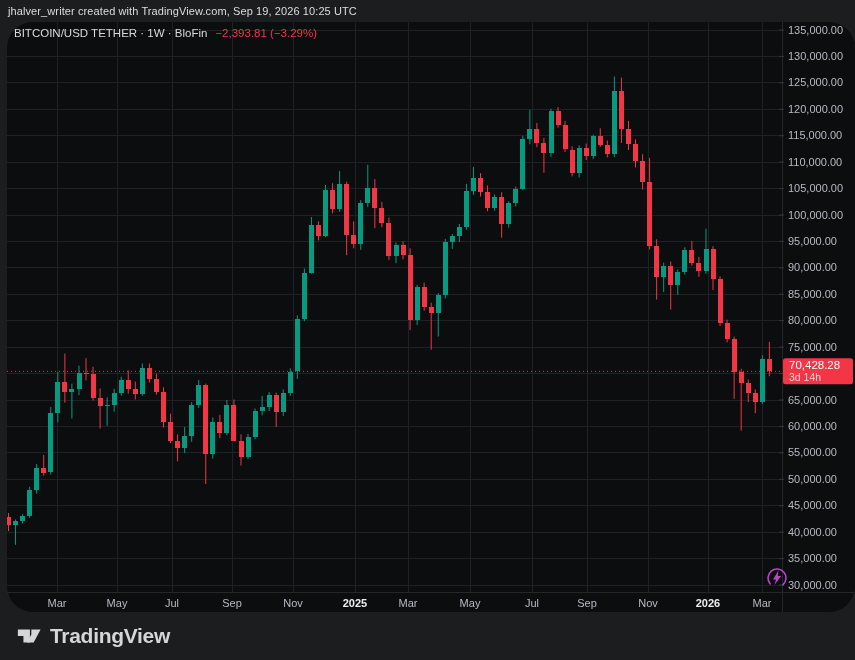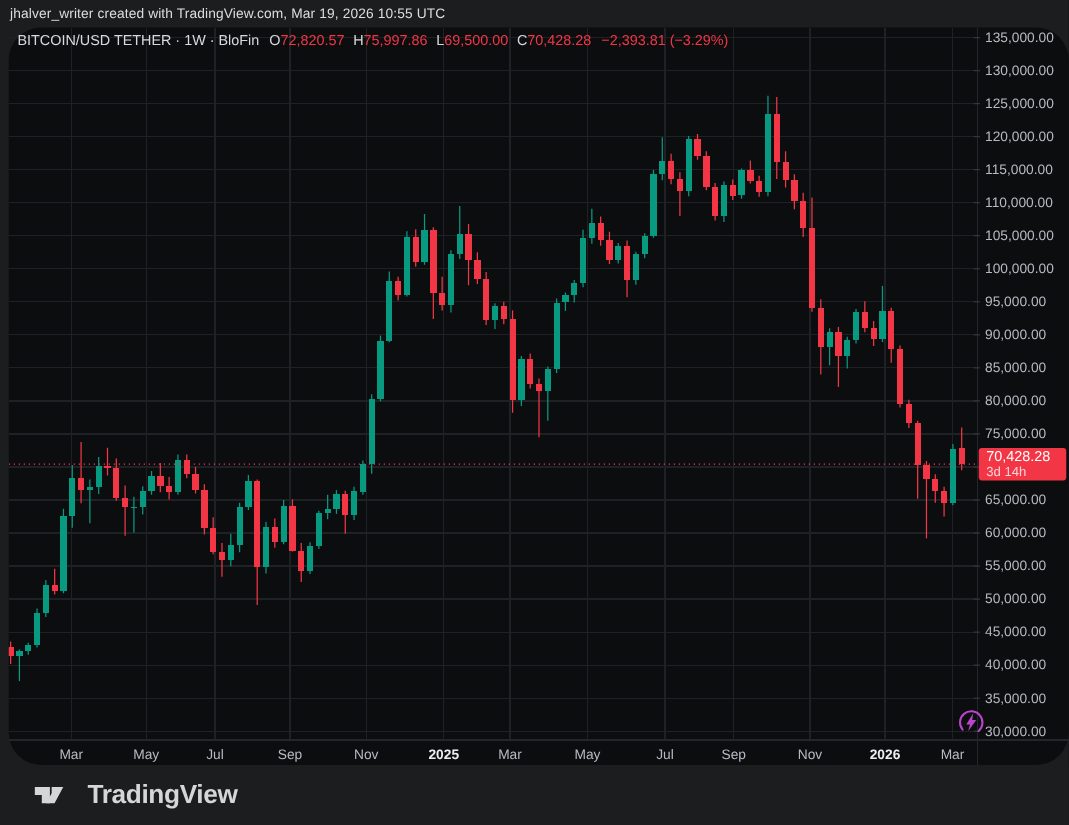--- a/index.html
+++ b/index.html
@@ -26,46 +26,39 @@
     position:absolute;left:7px;top:3px;height:16px;
     display:flex;align-items:center;gap:8px;
     font-size:11.5px;color:#d7dadd;white-space:nowrap;z-index:3;
   }
   .legend .ohlc-group{display:flex;gap:7px;}
   .legend .pair .k{color:#d7dadd;}
   .legend .pair .v{color:#f23645;}
   .legend .change{color:#f23645;text-align:right;}
   .footer{
     position:absolute;left:0;top:612px;width:855px;height:48px;
-    display:flex;align-items:center;padding-left:26px;box-sizing:border-box;
+    display:flex;align-items:center;padding-left:16px;box-sizing:border-box;
     background:#1c1d1f;
-    gap:10px;
   }
   .footer .logo-icon{display:inline-flex;margin-right:8px;}
   .footer .logo-icon path{fill:#d5d6d8;}
   .footer .brand{
     color:#d5d6d8;font-size:21px;font-weight:bold;letter-spacing:-0.3px;
   }
 </style>
 </head>
 <body>
 
 <div class="topbar">
-  <span>jhalver_writer created with TradingView.com, Mar 19, 2026 10:55 UTC</span>
+  <span>jhalver_writer created with TradingView.com, Sep 19, 2026 10:25 UTC</span>
 </div>
 
 <div class="chart-panel">
   <div class="legend">
     <span>BITCOIN/USD TETHER · 1W · BloFin</span>
-    <span class="ohlc-group">
-      <span class="pair"><span class="k">O</span><span class="v">72,820.57</span></span>
-      <span class="pair"><span class="k">H</span><span class="v">75,997.86</span></span>
-      <span class="pair"><span class="k">L</span><span class="v">69,500.00</span></span>
-      <span class="pair"><span class="k">C</span><span class="v">70,428.28</span></span>
-    </span>
     <span class="change">−2,393.81 (−3.29%)</span>
   </div>
   <svg id="chart-svg" width="848" height="590" viewBox="0 0 848 590">
       <line x1="0" y1="8" x2="775" y2="8" stroke="#1e2126" stroke-width="1" shape-rendering="crispEdges"></line>
       <line x1="0" y1="34.42857142857143" x2="775" y2="34.42857142857143" stroke="#1e2126" stroke-width="1" shape-rendering="crispEdges"></line>
       <line x1="0" y1="60.857142857142854" x2="775" y2="60.857142857142854" stroke="#1e2126" stroke-width="1" shape-rendering="crispEdges"></line>
       <line x1="0" y1="87.28571428571429" x2="775" y2="87.28571428571429" stroke="#1e2126" stroke-width="1" shape-rendering="crispEdges"></line>
       <line x1="0" y1="113.71428571428571" x2="775" y2="113.71428571428571" stroke="#1e2126" stroke-width="1" shape-rendering="crispEdges"></line>
       <line x1="0" y1="140.14285714285714" x2="775" y2="140.14285714285714" stroke="#1e2126" stroke-width="1" shape-rendering="crispEdges"></line>
       <line x1="0" y1="166.57142857142858" x2="775" y2="166.57142857142858" stroke="#1e2126" stroke-width="1" shape-rendering="crispEdges"></line>

